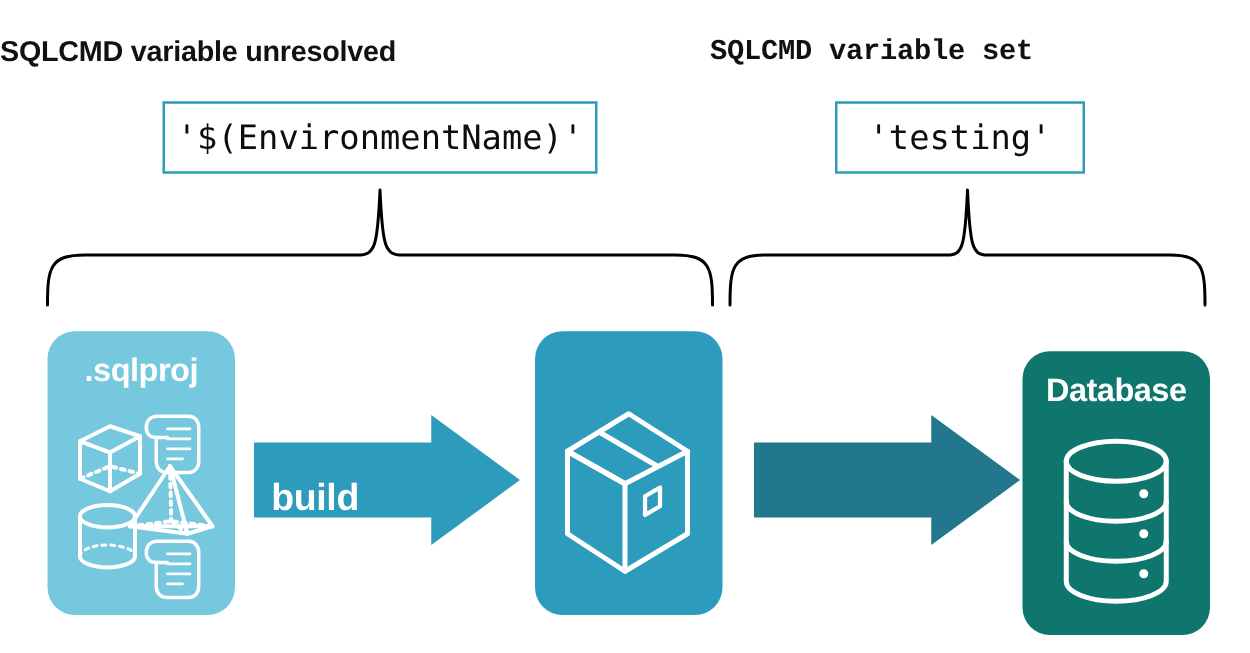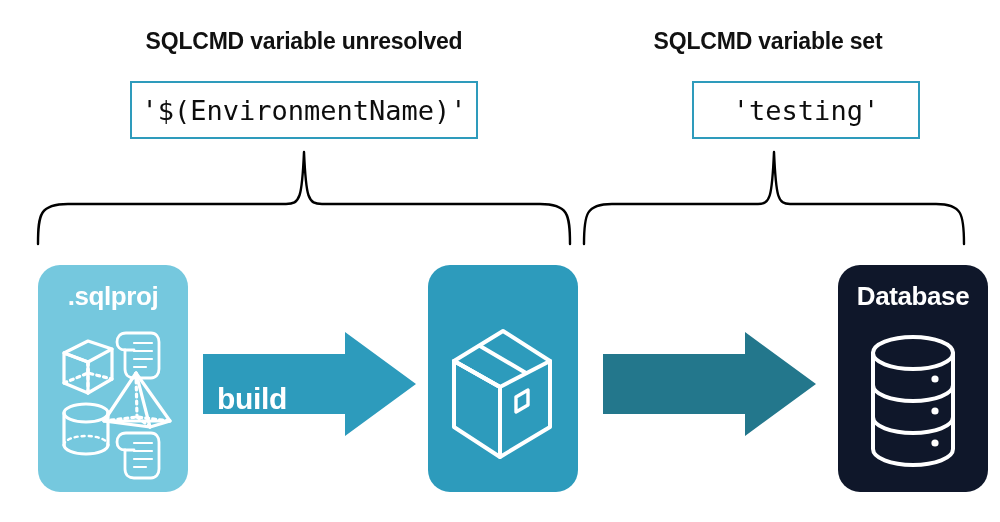--- a/index.html
+++ b/index.html
@@ -16,64 +16,63 @@
     font-family: "Liberation Sans", sans-serif;
   }
 
   
   .heading {
     position: absolute;
     font-family: "Liberation Sans", sans-serif;
     font-weight: bold;
     font-size: 23px;
     color: #111111;
-    text-align: center;
     white-space: nowrap;
     letter-spacing: -0.2px;
   }
   #heading-unresolved { left: 0px;   top: 28px; width: 608px; }
-  #heading-set        { left: 568px; top: 28px; width: 400px; }
+  #heading-set        { left: 568px; top: 28px; width: 400px; font-family: Liberation Mono, monospace; }
 
   
   .code-box {
     position: absolute;
     box-sizing: border-box;
     border: 2px solid #2e9bbc;
     background: #ffffff;
     font-family: "DejaVu Sans Mono", "Liberation Mono", monospace;
     font-size: 27px;
     color: #0d0d0d;
     display: flex;
     align-items: center;
     justify-content: center;
     letter-spacing: 0px;
   }
   #code-box-unresolved { left: 130px; top: 81px;  width: 348px; height: 58px; }
-  #code-box-set        { left: 692px; top: 81px;  width: 228px; height: 58px; text-align: center; }
+  #code-box-set        { left: 668px; top: 81px;  width: 200px; height: 58px; text-align: center; }
 
   
   .brace-svg {
     position: absolute;
     top: 148px;
     pointer-events: none;
   }
   #brace-left-wrap  { left: 28px;  width: 552px; height: 100px; }
   #brace-right-wrap { left: 576px; width: 396px; height: 100px; }
 
   
   .panel {
     position: absolute;
     top: 265px;
     width: 150px;
     height: 227px;
     border-radius: 22px;
   }
   #panel-sqlproj  { left: 38px;  background: #75c8de; }
   #panel-dacpac   { left: 428px; background: #2d9bbc; }
-  #panel-database { left: 838px; background: #0f172a; }
+  #panel-database { left: 818px; background: #0f766e; margin-top: 16px; }
 
   .panel-label {
     position: absolute;
     top: 16px;
     left: 0;
     width: 100%;
     text-align: center;
     font-family: Liberation Sans, sans-serif;
     font-weight: bold;
     font-size: 26px;

